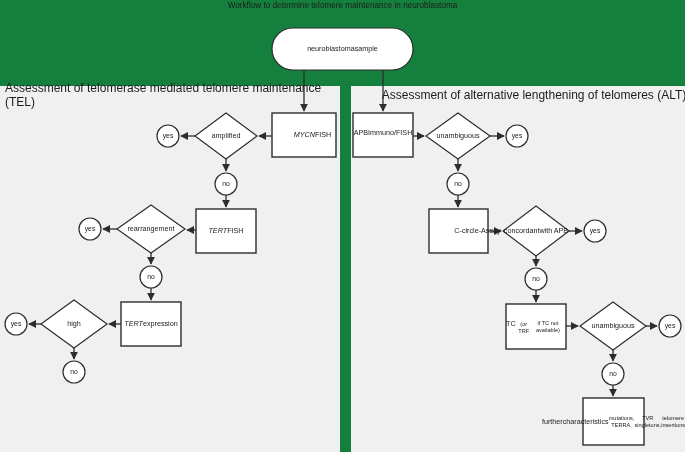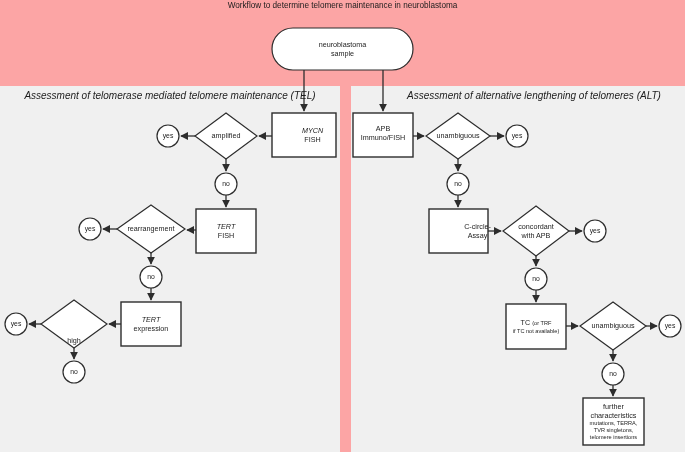--- a/index.html
+++ b/index.html
@@ -1,36 +1,36 @@
 <!DOCTYPE html>
 <html><head>
 <meta charset="utf-8">
 <style>
   html,body{margin:0;padding:0;background:#ffffff;}
   .stage{
     position:relative;width:685px;height:452px;overflow:hidden;
     font-family:"Liberation Sans","DejaVu Sans",sans-serif;
-    color:#1c1c1c;background:#fca5a5;
+    color:#1c1c1c;background:#15803d;
   }
   .panel{position:absolute;background:#f0f0f0;}
   .panel-left{left:0;top:86px;width:340px;height:366px;}
   .panel-right{left:351px;top:86px;width:334px;height:366px;}
   svg.wires{position:absolute;left:0;top:0;width:685px;height:452px;}
   .txt{
-    position:absolute;display:flex;flex-direction:column;
+    position:absolute;display:flex;flex-direction:row;
     align-items:center;justify-content:center;text-align:center;
     font-size:7.2px;line-height:1.3;color:#1c1c1c;
   }
   .title{
     position:absolute;left:0;top:1px;width:685px;text-align:center;
     font-size:8.2px;color:#1c1c1c;
   }
   .panel-header{
     position:absolute;display:flex;align-items:center;justify-content:center;
-    font-size:10px;color:#1c1c1c;font-style:italic;
+    font-size:12px;color:#1c1c1c;
   }
   .hdr-left{left:5px;top:89px;width:330px;height:12px;}
   .hdr-right{left:351px;top:89px;width:334px;height:12px;padding-left:16px;}
   .it{font-style:italic;}
   .yn{font-size:6.8px;}
   .small{font-size:5.6px;line-height:1.2;}
   .tc-line{display:flex;align-items:baseline;gap:2px;}
   .further-main{font-size:7.2px;line-height:1.25;}
 </style>
 </head>
@@ -151,21 +151,21 @@
     <span>yes</span>
   </div>
   <div class="txt yn" style="left:140px;top:266px;width:22px;height:22px;">
     <span>no</span>
   </div>
 
   <div class="txt" style="left:121px;top:302px;width:60px;height:44px;">
     <span class="it">TERT</span>
     <span>expression</span>
   </div>
-  <div class="txt" style="left:41px;top:317px;width:66px;height:48px;text-align:center;">
+  <div class="txt" style="left:41px;top:300px;width:66px;height:48px;text-align:center;">
     <span>high</span>
   </div>
   <div class="txt yn" style="left:5px;top:313px;width:22px;height:22px;">
     <span>yes</span>
   </div>
   <div class="txt yn" style="left:63px;top:361px;width:22px;height:22px;">
     <span>no</span>
   </div>
 
   <div class="txt" style="left:353px;top:111px;width:60px;height:44px;">

